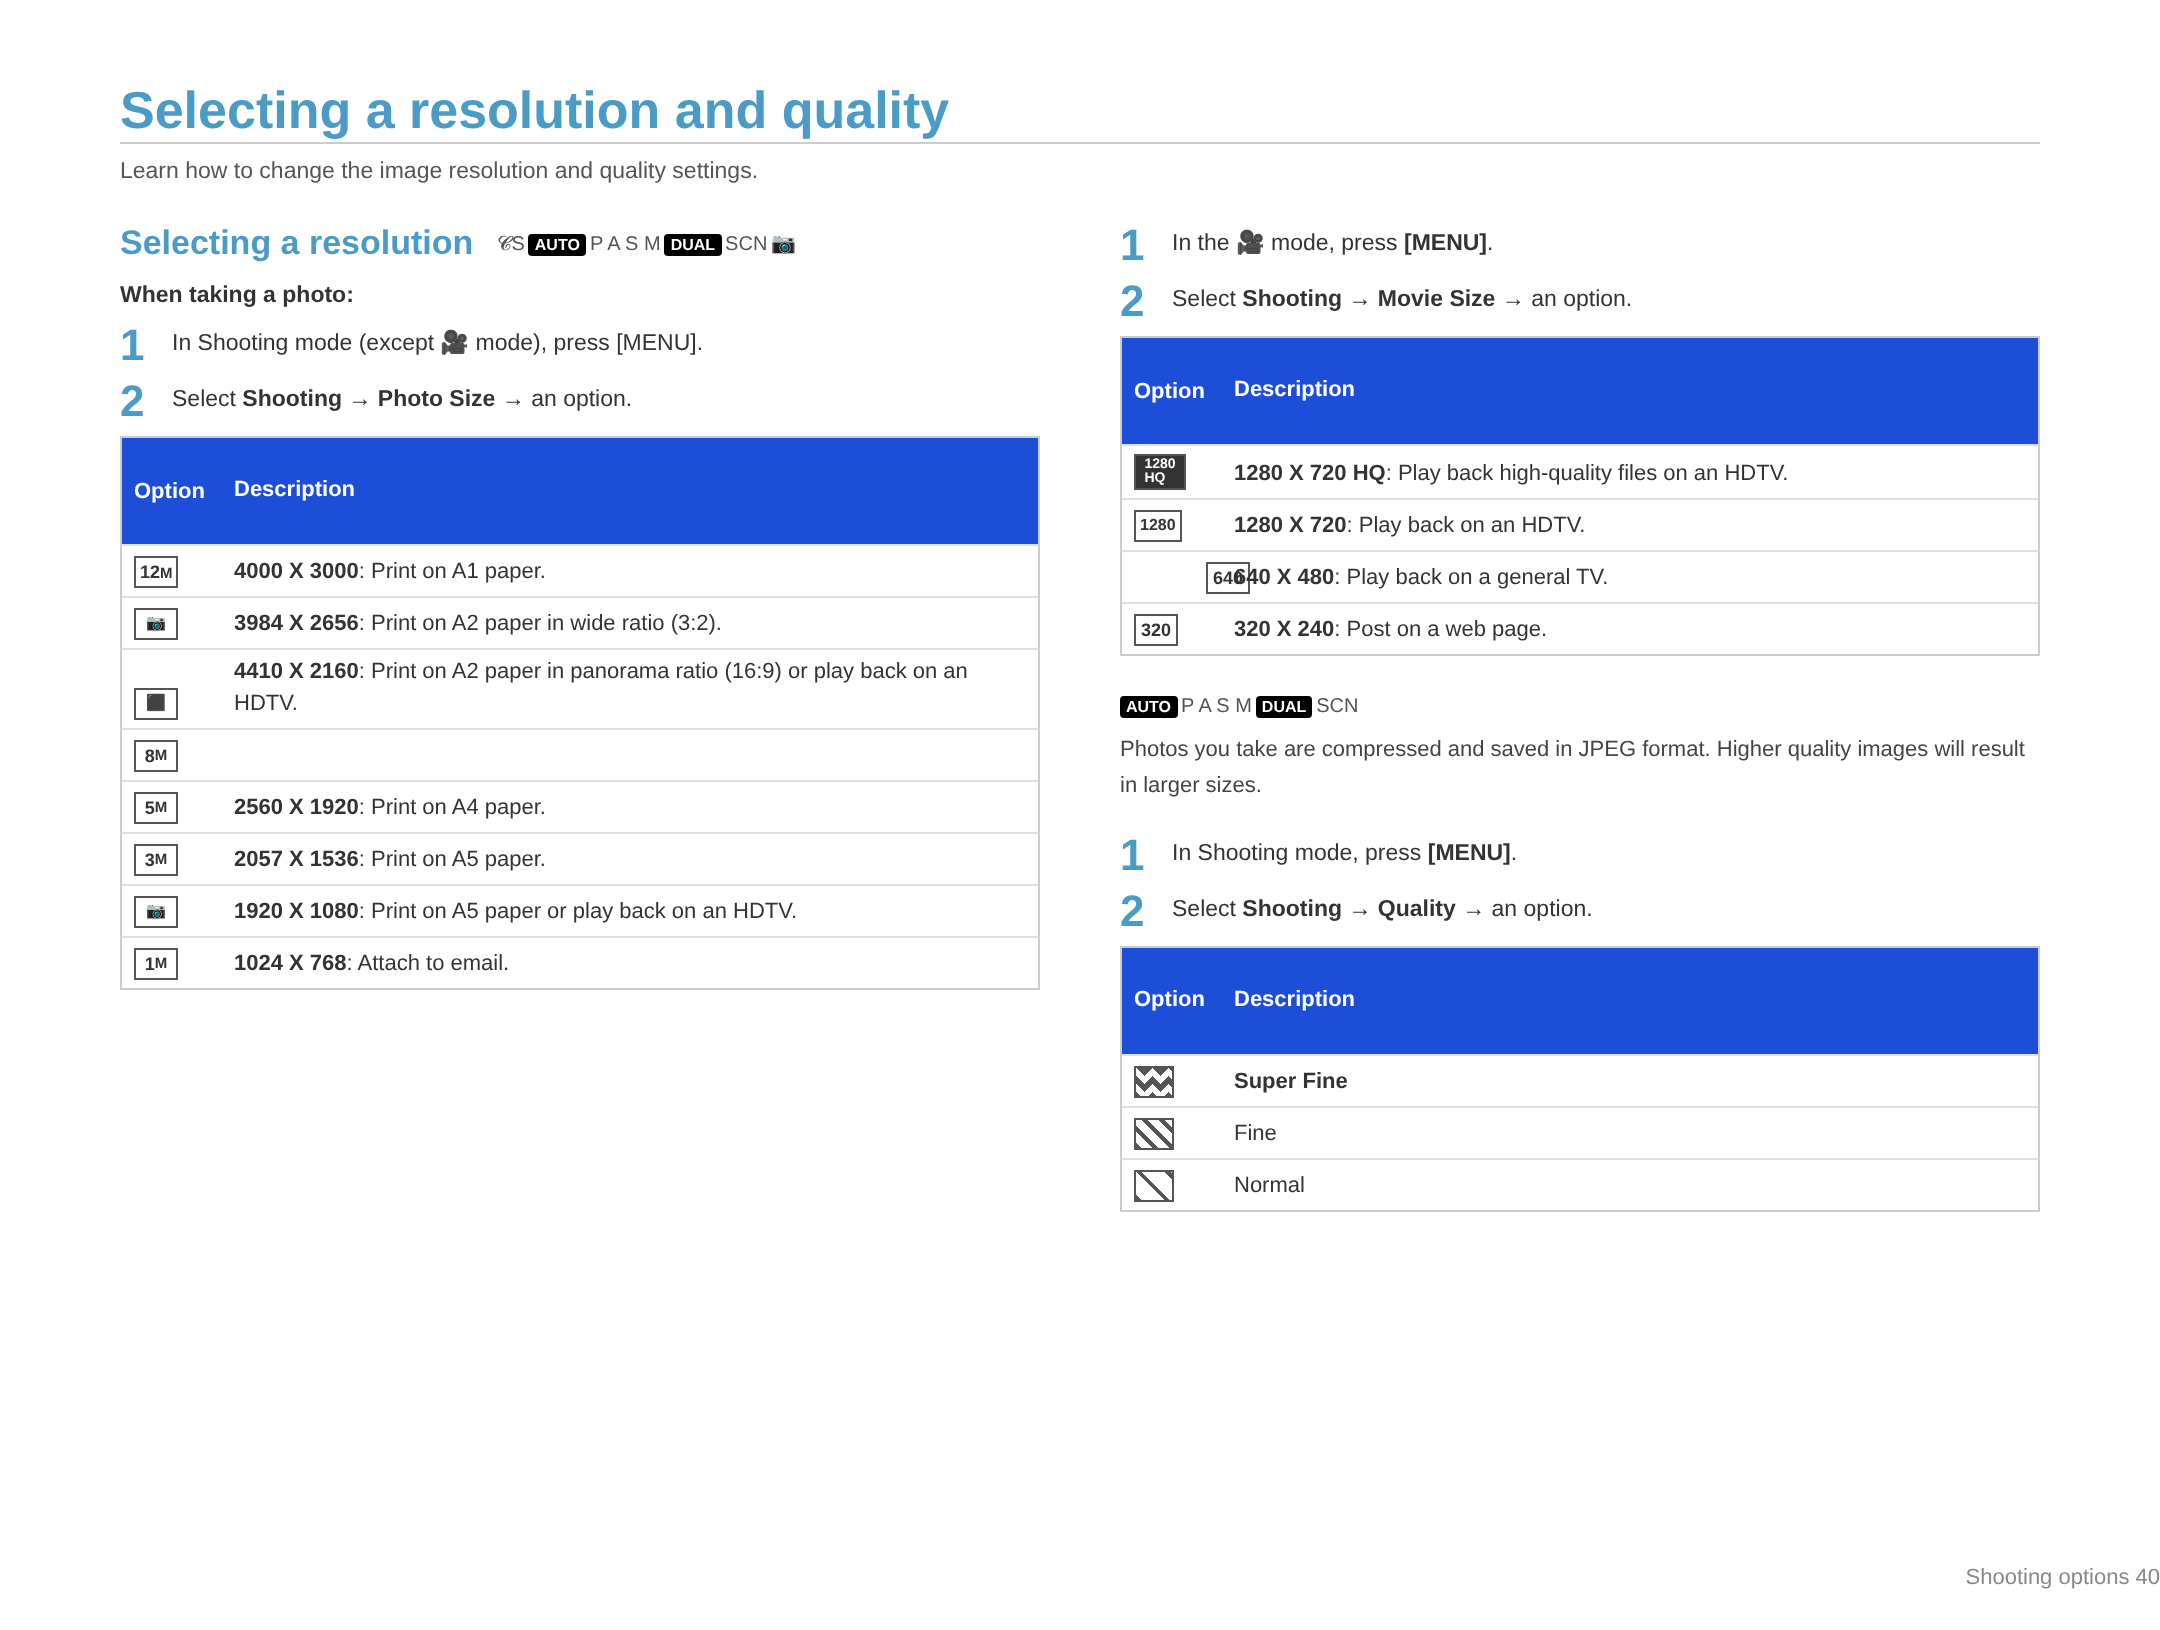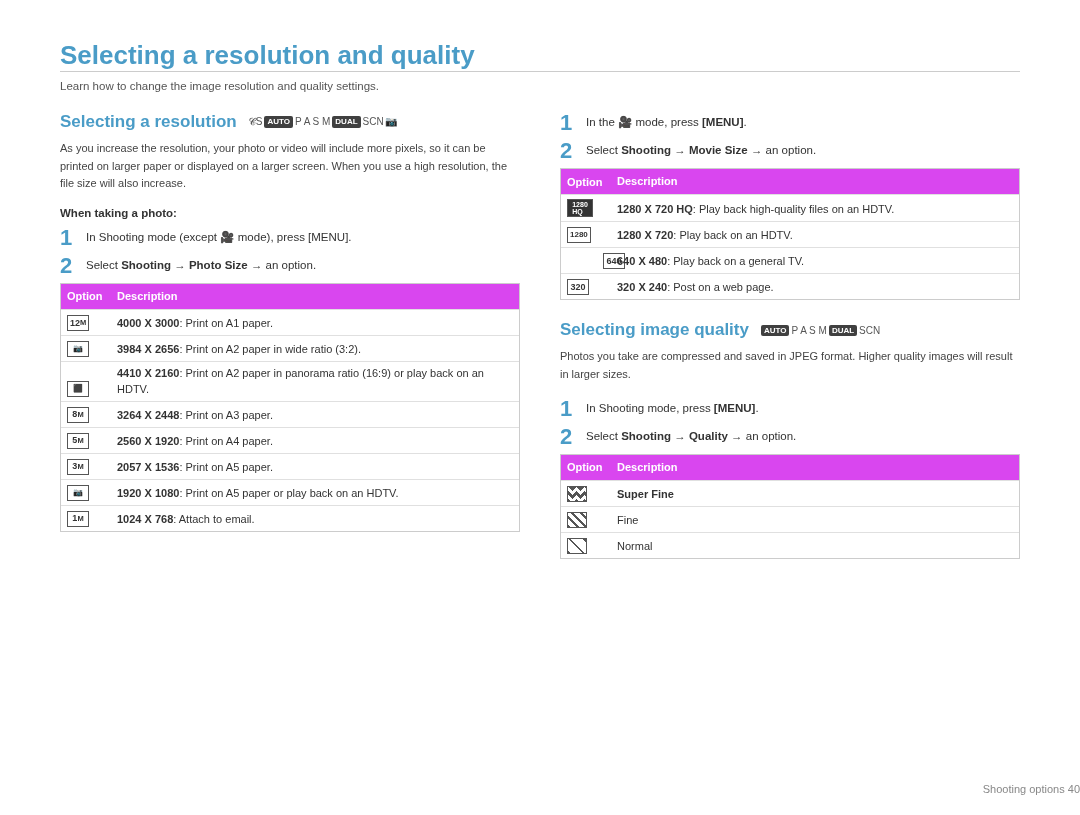--- a/index.html
+++ b/index.html
@@ -46,20 +46,21 @@
       margin-bottom: 8px;
       display: flex;
       align-items: center;
       gap: 12px;
     }
     .section-title .mode-icons {
       font-size: 10px;
       color: #555;
       font-weight: normal;
       display: inline-flex;
+      align-items: center;
       gap: 2px;
     }
     .section-desc {
       font-size: 11px;
       color: #444;
       line-height: 1.6;
       margin-bottom: 14px;
     }
     .sub-heading {
       font-size: 11.5px;
@@ -90,25 +91,25 @@
     .step-text b {
       font-weight: bold;
     }
     .table-wrap {
       border: 1px solid #ccc;
       margin-top: 6px;
       margin-bottom: 10px;
     }
     .table-header {
       display: flex;
-      background: #d946ef;
+      background: #1d4ed8;
       color: #fff;
       font-size: 11px;
       font-weight: bold;
-      padding: 5px 6px;
+      padding: 19px 6px;
     }
     .table-header .col-option {
       width: 50px;
     }
     .table-header .col-desc {
       flex: 1;
     }
     .table-row {
       display: flex;
       align-items: flex-end;
@@ -152,21 +153,21 @@
       position: absolute;
       bottom: 20px;
       left: 0;
       right: 0;
       text-align: right;
       font-size: 11px;
       color: #888;
     }
     .mode-badge {
       display: inline-block;
-      background: #404040;
+      background: #000000;
       color: #fff;
       font-size: 8px;
       font-weight: bold;
       padding: 1px 3px;
       border-radius: 2px;
       vertical-align: middle;
     }
     .quality-icon {
       display: inline-flex;
       align-items: center;
@@ -227,21 +228,20 @@
         <span class="mode-icons">
           <span>𝓒S</span>
           <span class="mode-badge">AUTO</span>
           <span> P A S M </span>
           <span class="mode-badge">DUAL</span>
           <span> SCN </span>
           <span>📷</span>
         </span>
       </div>
 
-      <div class="section-desc">As you increase the resolution, your photo or video will include more pixels, so it can be printed on larger paper or displayed on a larger screen. When you use a high resolution, the file size will also increase.</div>
 
       <div class="sub-heading">When taking a photo:</div>
 
       <div class="step">
         <span class="step-num">1</span>
         <span class="step-text">
           <span>In Shooting mode (except</span>
           <span> 🎥 </span>
           <span>mode), press [MENU].</span>
         </span>
@@ -278,21 +278,20 @@
         <div class="table-row">
           <div class="col-option">
               <span class="icon-box" style="font-size:8px;">⬛</span>
             </div>
           <div class="col-desc"><b>4410 X 2160</b>: Print on A2 paper in panorama ratio (16:9) or play back on an HDTV.</div>
         </div>
         <div class="table-row">
           <div class="col-option">
               <span class="icon-box">8<sub>M</sub></span>
             </div>
-          <div class="col-desc"><b>3264 X 2448</b>: Print on A3 paper.</div>
         </div>
         <div class="table-row">
           <div class="col-option">
               <span class="icon-box">5<sub>M</sub></span>
             </div>
           <div class="col-desc"><b>2560 X 1920</b>: Print on A4 paper.</div>
         </div>
         <div class="table-row">
           <div class="col-option">
               <span class="icon-box">3<sub>M</sub></span>
@@ -365,21 +364,20 @@
             <div class="col-option">
               <span class="icon-box" style="font-size:9px;">320</span>
             </div>
             <div class="col-desc"><b>320 X 240</b>: Post on a web page.</div>
           </div>
         </div>
       </div>
 
       <div class="right-section-lower">
         <div class="section-title">
-          <span>Selecting image quality</span>
           <span class="mode-icons">
             <span class="mode-badge">AUTO</span>
             <span> P A S M </span>
             <span class="mode-badge">DUAL</span>
             <span> SCN</span>
           </span>
         </div>
 
         <div class="section-desc">Photos you take are compressed and saved in JPEG format. Higher quality images will result in larger sizes.</div>
 

